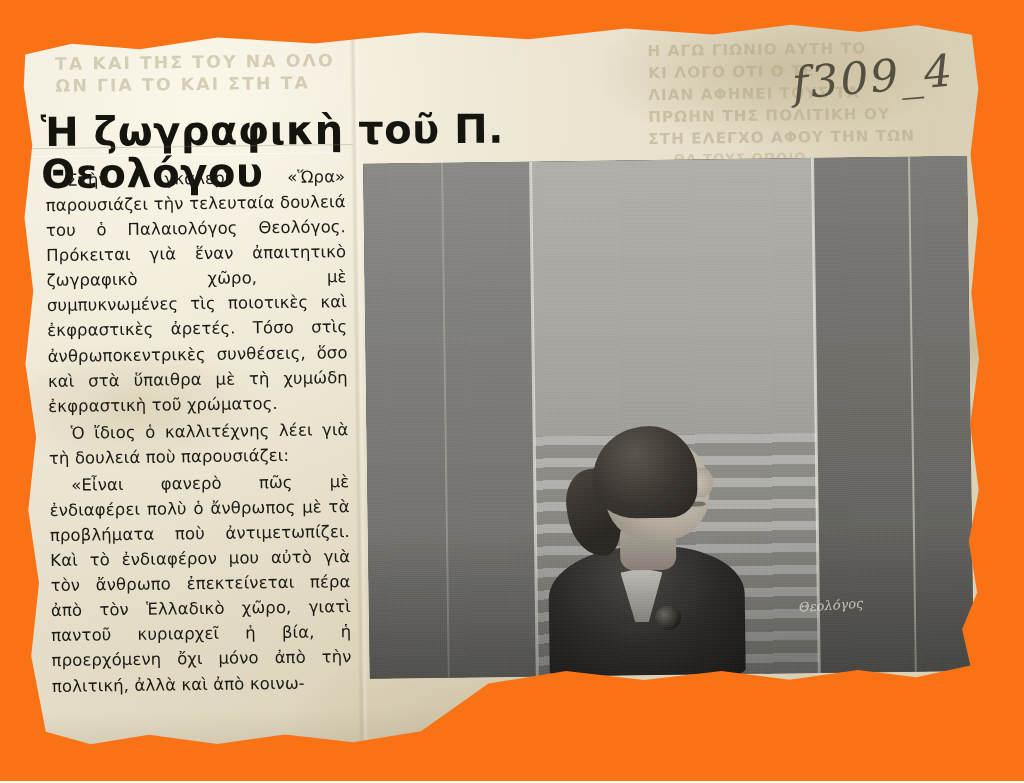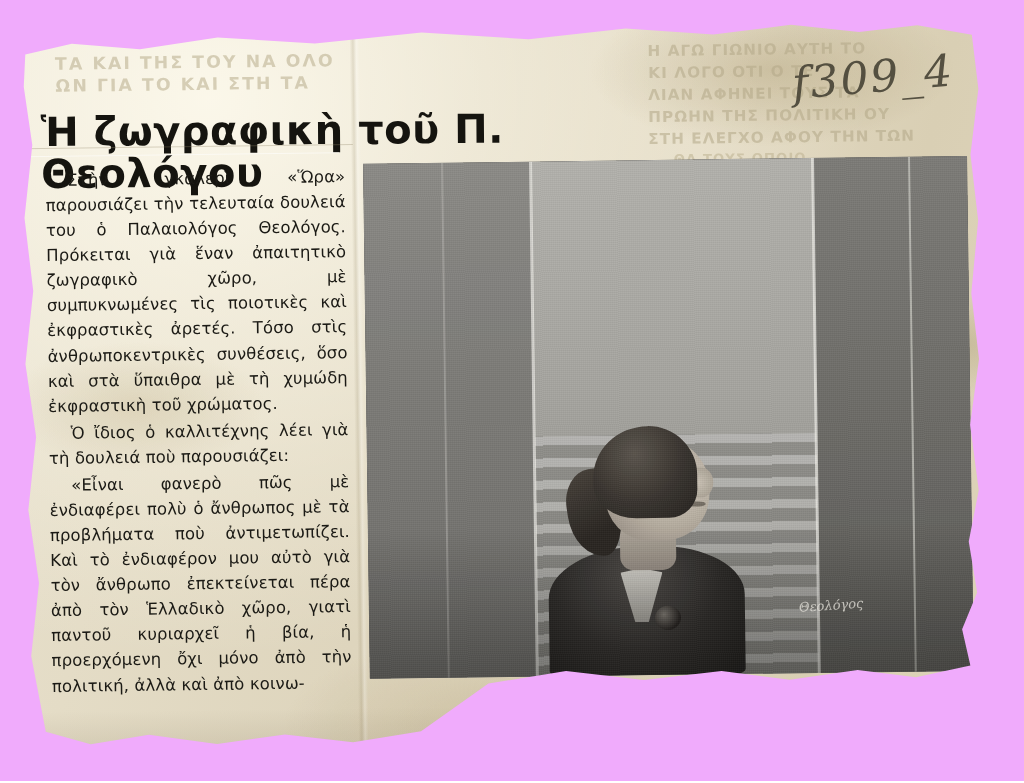--- a/index.html
+++ b/index.html
@@ -12,21 +12,21 @@
     height: 783px;
     overflow: hidden;
     font-family: "DejaVu Sans", sans-serif;
   }
 
   
   #scan {
     position: relative;
     width: 1024px;
     height: 781px;
-    background: #f0abfc;
+    background: #f97316;
   }
 
   
   #clipping {
     position: absolute;
     left: 18px;
     top: 22px;
     width: 972px;
     height: 730px;
     background:

